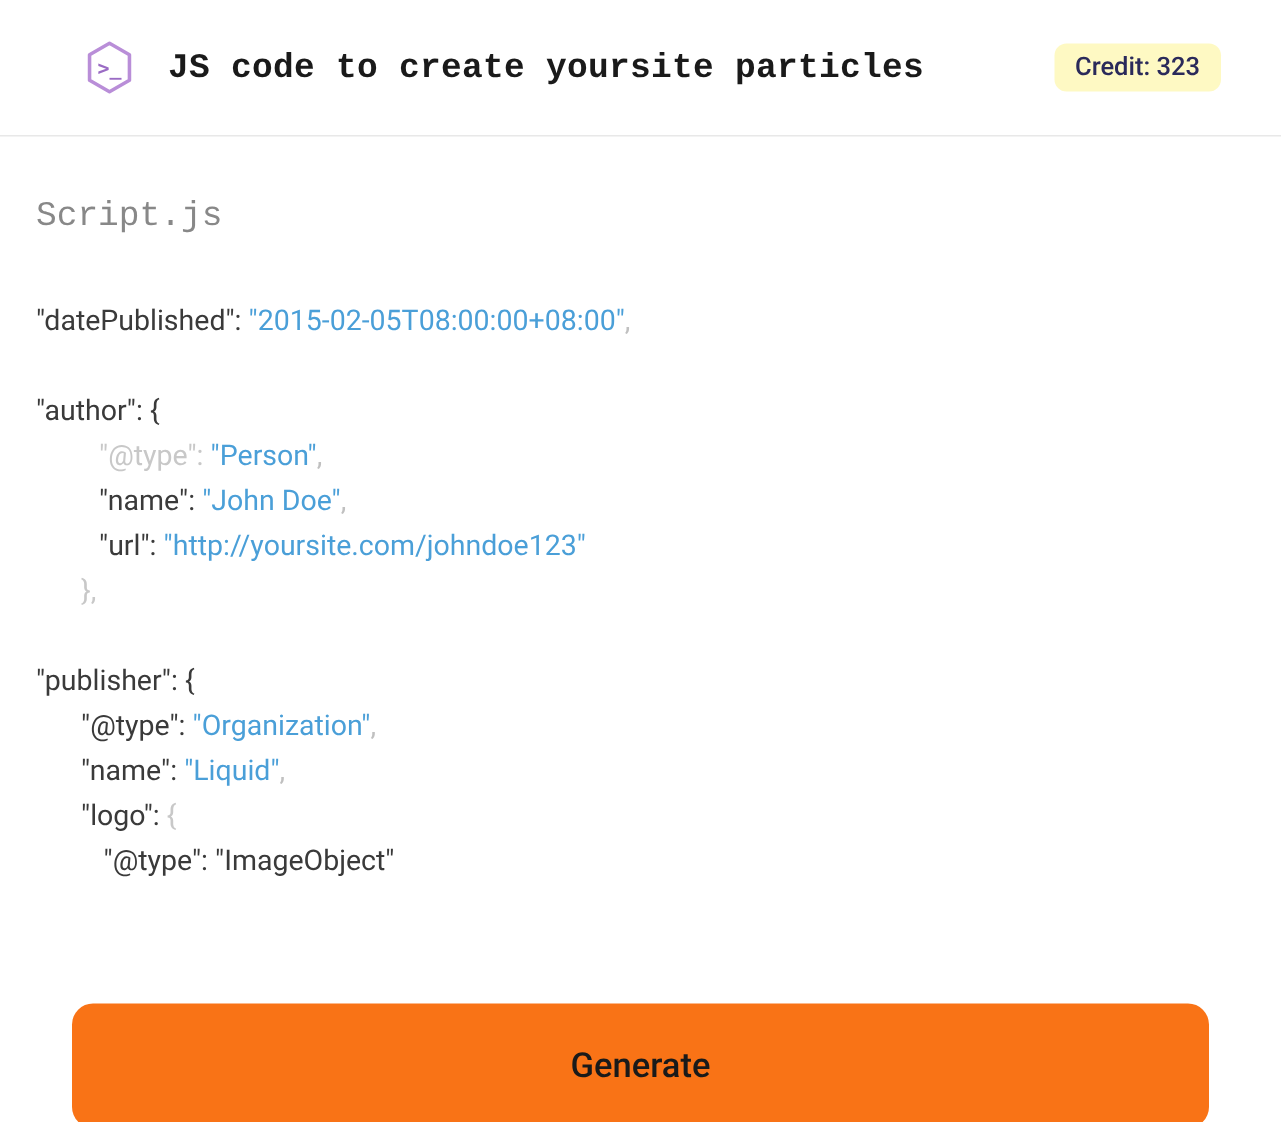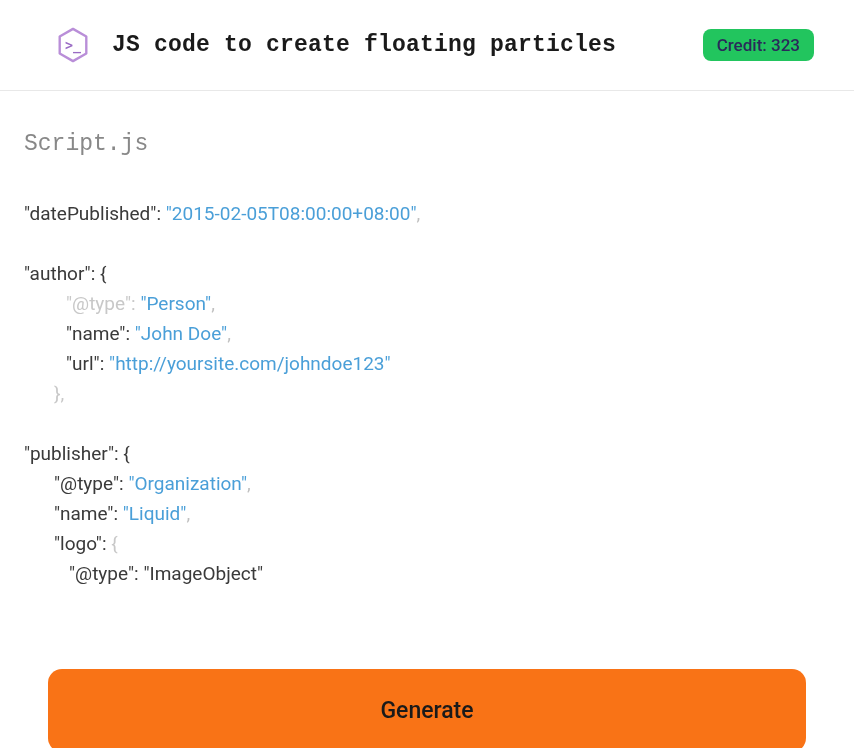--- a/index.html
+++ b/index.html
@@ -40,21 +40,21 @@
     
     .page-title {
       font-family: "SFMono-Regular", Consolas, "Liberation Mono", Menlo, Courier, monospace;
       font-size: 23px;
       font-weight: 600;
       color: #1a1a1a;
       letter-spacing: 0.2px;
     }
     
     .credit-badge {
-      background: #22c55e;
+      background: #fef9c3;
       color: #2a2a5a;
       padding: 6px 14px;
       border-radius: 8px;
       font-size: 17px;
       font-weight: 500;
     }
     
     .content {
       padding: 40px 48px 30px 24px;
     }
@@ -133,21 +133,21 @@
 
 
 <div class="header">
   <div class="header-left">
     <div class="logo">
       <svg width="38" height="38" viewBox="0 0 40 40">
         <polygon points="20,3 34,11 34,29 20,37 6,29 6,11" fill="none" stroke="#b98ed8" stroke-width="2.5" stroke-linejoin="round"></polygon>
         <text x="20" y="25" text-anchor="middle" font-size="14" font-family="monospace" fill="#9a6bc4" font-weight="bold">&gt;_</text>
       </svg>
     </div>
-    <div class="page-title">JS code to create floating particles</div>
+    <div class="page-title">JS code to create yoursite particles</div>
   </div>
   <div class="credit-badge">Credit: 323</div>
 </div>
 
 <div class="content">
   <div class="file-title">Script.js</div>
 
   <div class="code-block">
     <div class="code-line"><span class="key">"datePublished"</span><span class="punct">: </span><span class="value-string">"2015-02-05T08:00:00+08:00"</span><span class="comma">,</span></div>
 

